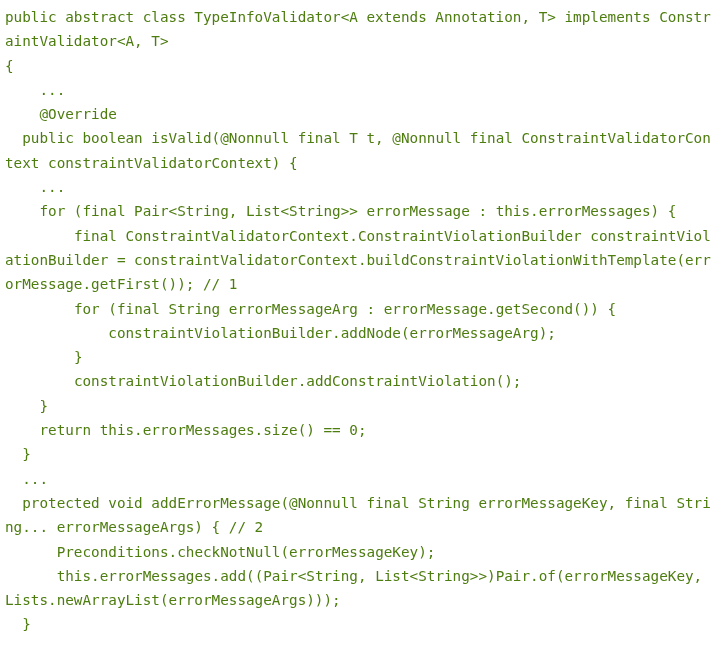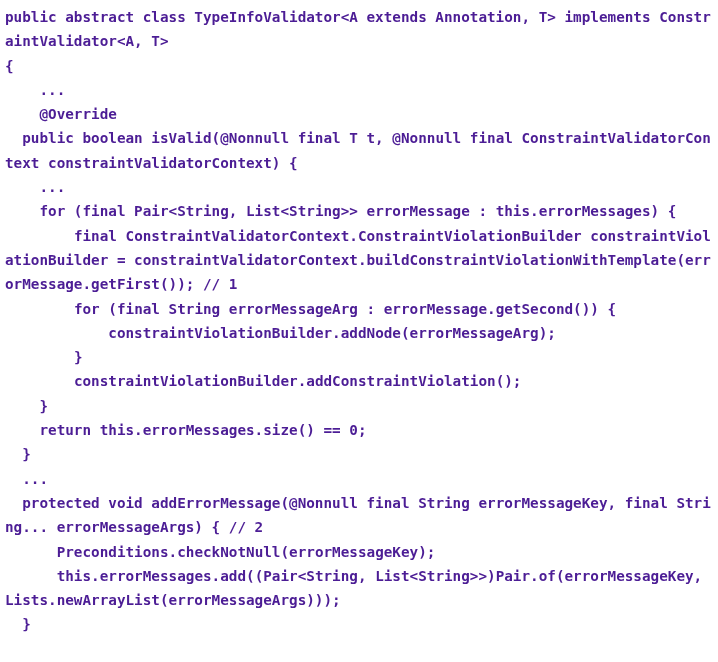--- a/index.html
+++ b/index.html
@@ -31,21 +31,21 @@
     overflow-wrap: anywhere;
     word-break: break-all;
     letter-spacing: 0px;
     -webkit-font-smoothing: none;
   }
 </style>
 </head>
 <body style="background: rgb(255, 255, 255);">
 
 <div id="code-block" style="background: rgb(255, 255, 255);">
-    <pre id="code-text" style="color: #4c1d95; font-weight: bold;">public abstract class TypeInfoValidator&lt;A extends Annotation, T&gt; implements ConstraintValidator&lt;A, T&gt;
+    <pre id="code-text" style="color: #4d7c0f;">public abstract class TypeInfoValidator&lt;A extends Annotation, T&gt; implements ConstraintValidator&lt;A, T&gt;
 {
     ...
     @Override
   public boolean isValid(@Nonnull final T t, @Nonnull final ConstraintValidatorContext constraintValidatorContext) {
     ...
     for (final Pair&lt;String, List&lt;String&gt;&gt; errorMessage : this.errorMessages) {
         final ConstraintValidatorContext.ConstraintViolationBuilder constraintViolationBuilder = constraintValidatorContext.buildConstraintViolationWithTemplate(errorMessage.getFirst()); // 1
         for (final String errorMessageArg : errorMessage.getSecond()) {
             constraintViolationBuilder.addNode(errorMessageArg);
         }

